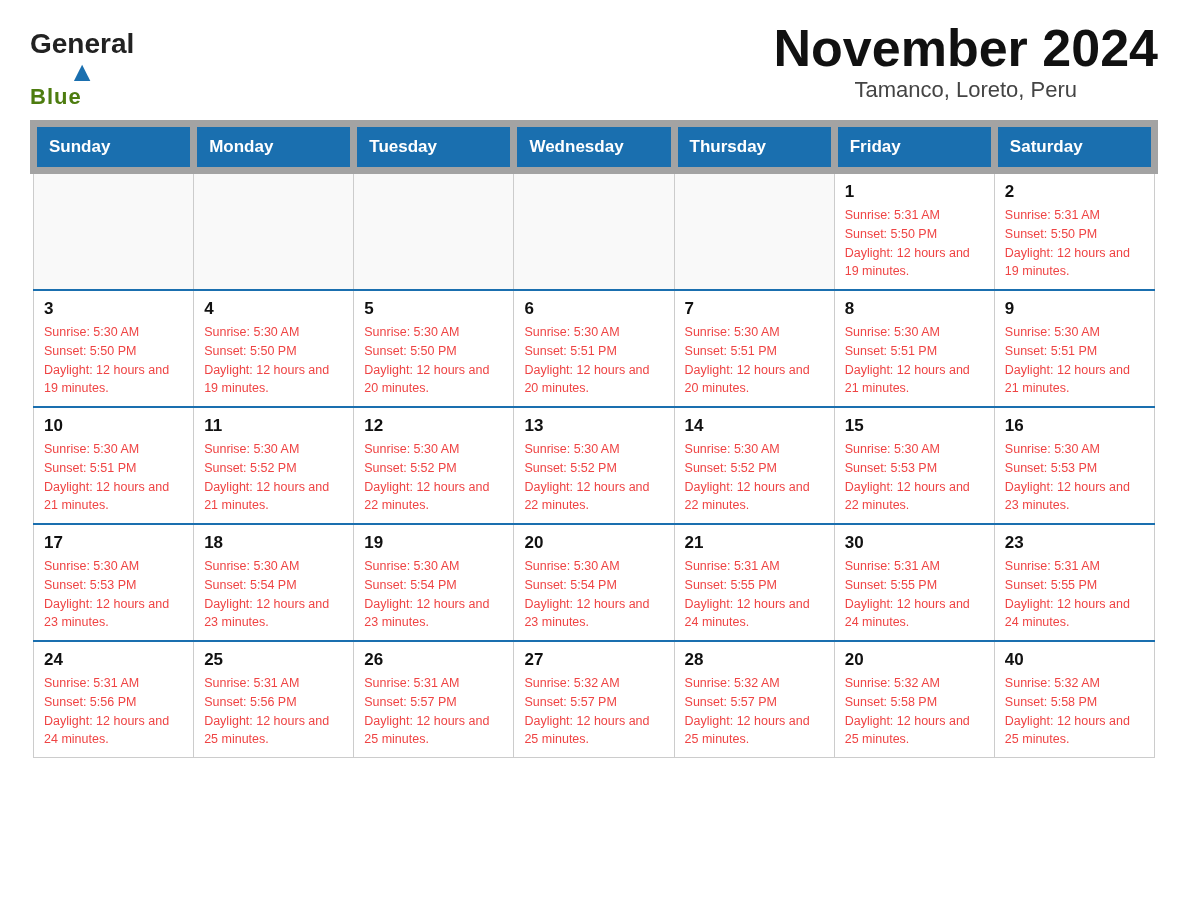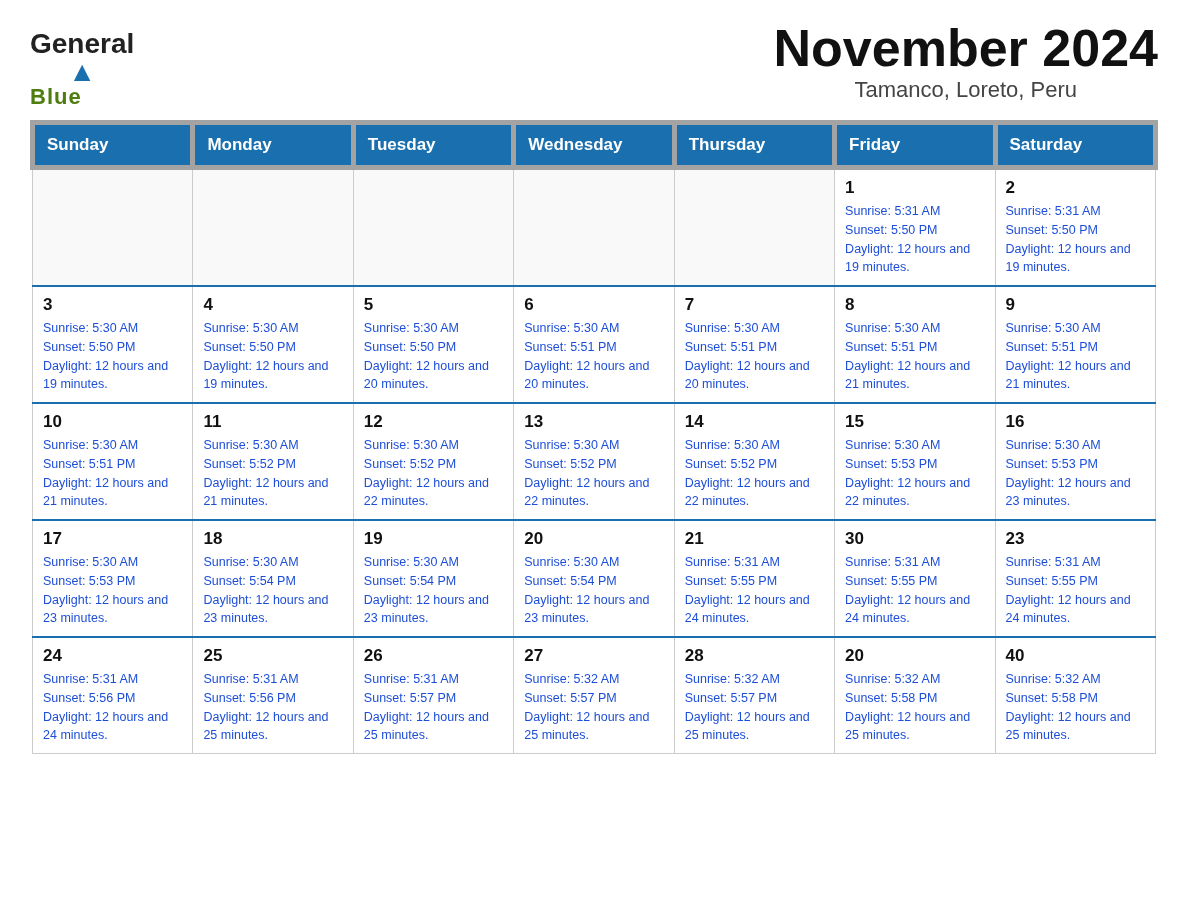--- a/index.html
+++ b/index.html
@@ -71,21 +71,21 @@
       margin-top: 8px;
     }
 
     .calendar-table thead tr th {
       background-color: #1a6faf;
       color: #fff;
       font-size: 17px;
       font-weight: bold;
       padding: 10px 12px;
       text-align: left;
-      border: 5px solid #a3a3a3;
+      border: 7px solid #a3a3a3;
     }
 
     .calendar-table tbody tr td {
       vertical-align: top;
       border: 1px solid #ccc;
       padding: 8px 10px;
       width: calc(100% / 7);
       min-height: 110px;
       font-size: 13px;
       color: #222;
@@ -99,21 +99,21 @@
     .calendar-table tbody tr td .day-number {
       font-size: 17px;
       font-weight: bold;
       color: #111;
       display: block;
       margin-bottom: 4px;
     }
 
     .calendar-table tbody tr td .day-info {
       font-size: 12.5px;
-      color: #1d4ed8;
+      color: #ef4444;
       line-height: 1.5;
     }
 
     .calendar-table tbody tr td.empty {
       background: #f9f9f9;
     }
 
     .row-border-top td {
       border-top: 2px solid #1a6faf !important;
     }

